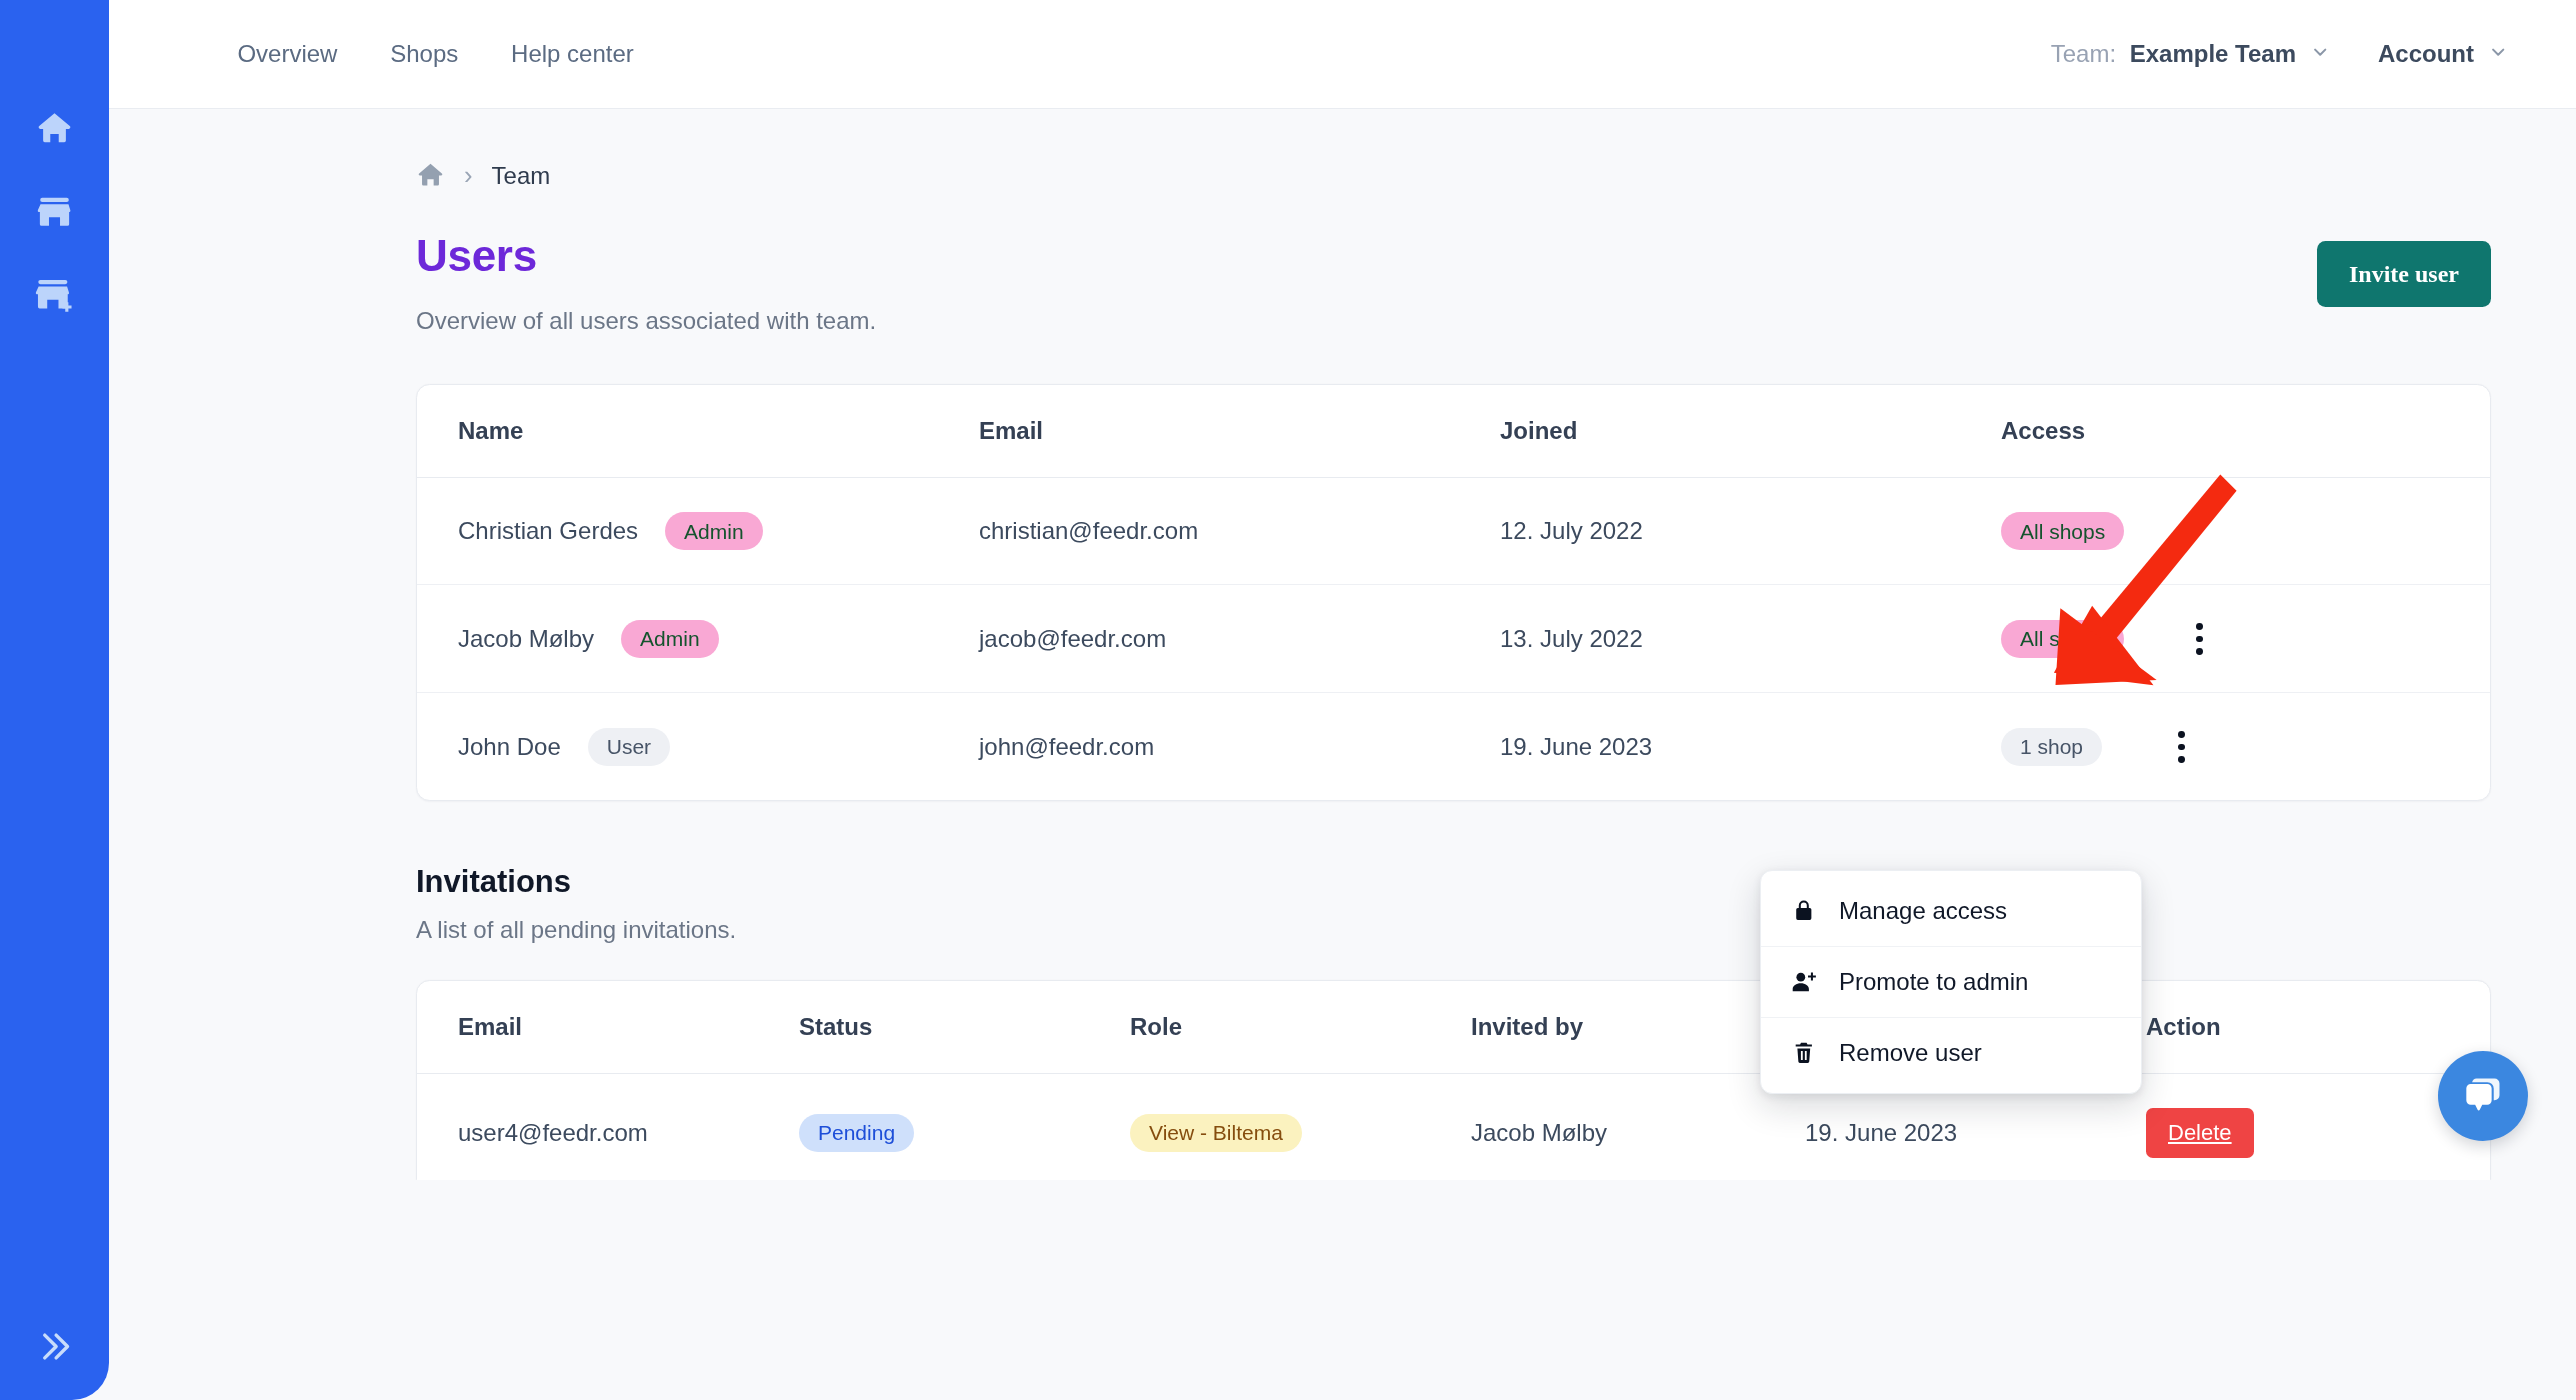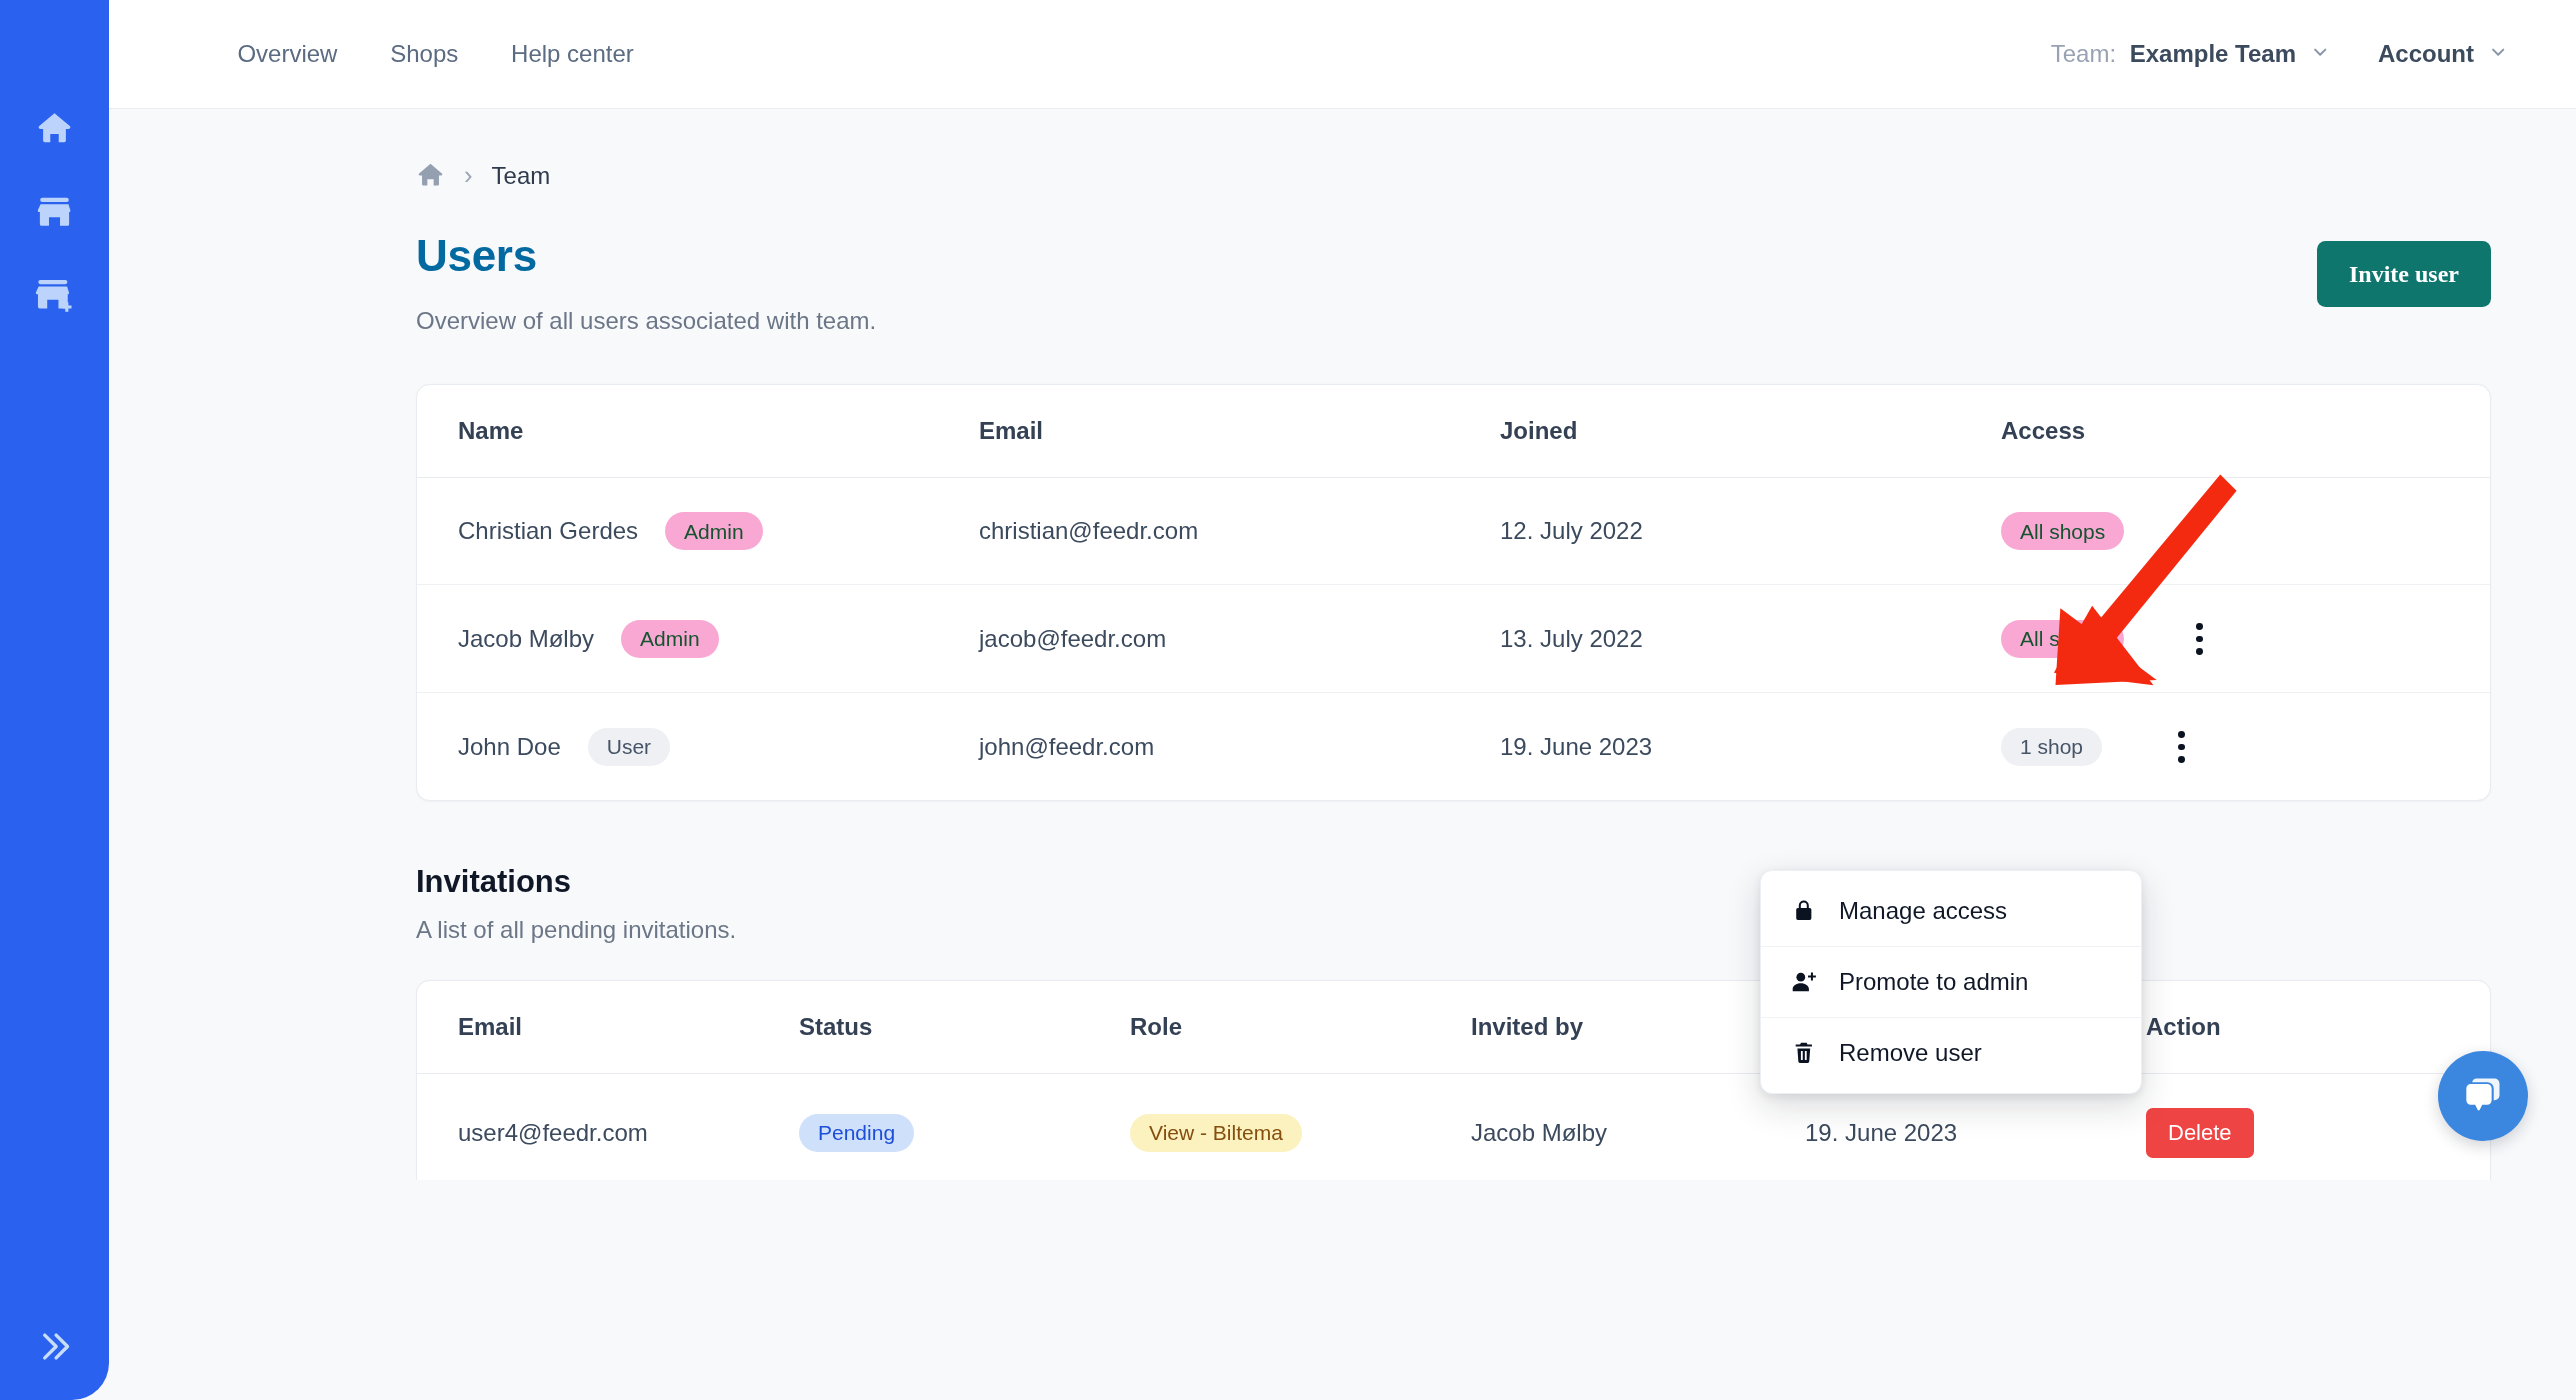--- a/index.html
+++ b/index.html
@@ -74,21 +74,21 @@
     padding: 0 0 0 0;
   }
   .inner { width: 2075px; margin-left: 307px; padding-top: 48px; }
 
   .breadcrumb { display: flex; align-items: center; gap: 19px; height: 37px; }
   .bc-sep { color: #9aa5b5; font-size: 25.6px; line-height: 1; }
   .bc-text { font-size: 24px; color: #2f3b4d; cursor: pointer; }
 
   .page-head { display: flex; align-items: flex-start; margin-top: 37px; }
   .page-titles { flex: 1 1 auto; }
-  h1.page-title { font-size: 44px; font-weight: bold; color: #0369a1; letter-spacing: -0.3px; }
+  h1.page-title { font-size: 44px; font-weight: bold; color: #6d28d9; letter-spacing: -0.3px; }
   .page-sub { font-size: 24px; color: #6b7687; margin-top: 26px; }
   .btn-primary {
     background: #0f766e; color: #fff; border: none; border-radius: 8.5px;
     font-size: 24px; font-weight: bold; font-family: Liberation Serif, serif;
     padding: 19.6px 32px; cursor: pointer; white-space: nowrap;
     margin-top: 10.2px;
   }
 
   
   .card {
@@ -120,21 +120,21 @@
 
   .kebab {
     width: 39px; height: 39px; display: inline-flex; flex-direction: column;
     align-items: center; justify-content: center; gap: 6px; cursor: pointer;
     vertical-align: middle;
   }
   .kebab i { width: 6.8px; height: 6.8px; border-radius: 50%; background: #0b1220; display: block; }
 
   .btn-delete {
     background: #ef4444; color: #fff; border: none; border-radius: 6.8px;
-    font-size: 22px; font-family: inherit; padding: 12px 22px; cursor: pointer;
+    font-size: 22px; font-family: inherit; padding: 12px 22px; cursor: pointer; text-decoration: underline;
   }
 
   .section-head { margin-top: 63px; }
   h2.section-title { font-size: 31px; font-weight: bold; color: #101828; }
   .section-sub { font-size: 24px; color: #6b7687; margin-top: 15.3px; }
 
   
   .dropdown {
     position: absolute; left: 1651px; top: 761px; width: 382px;
     background: #fff; border-radius: 12px;

